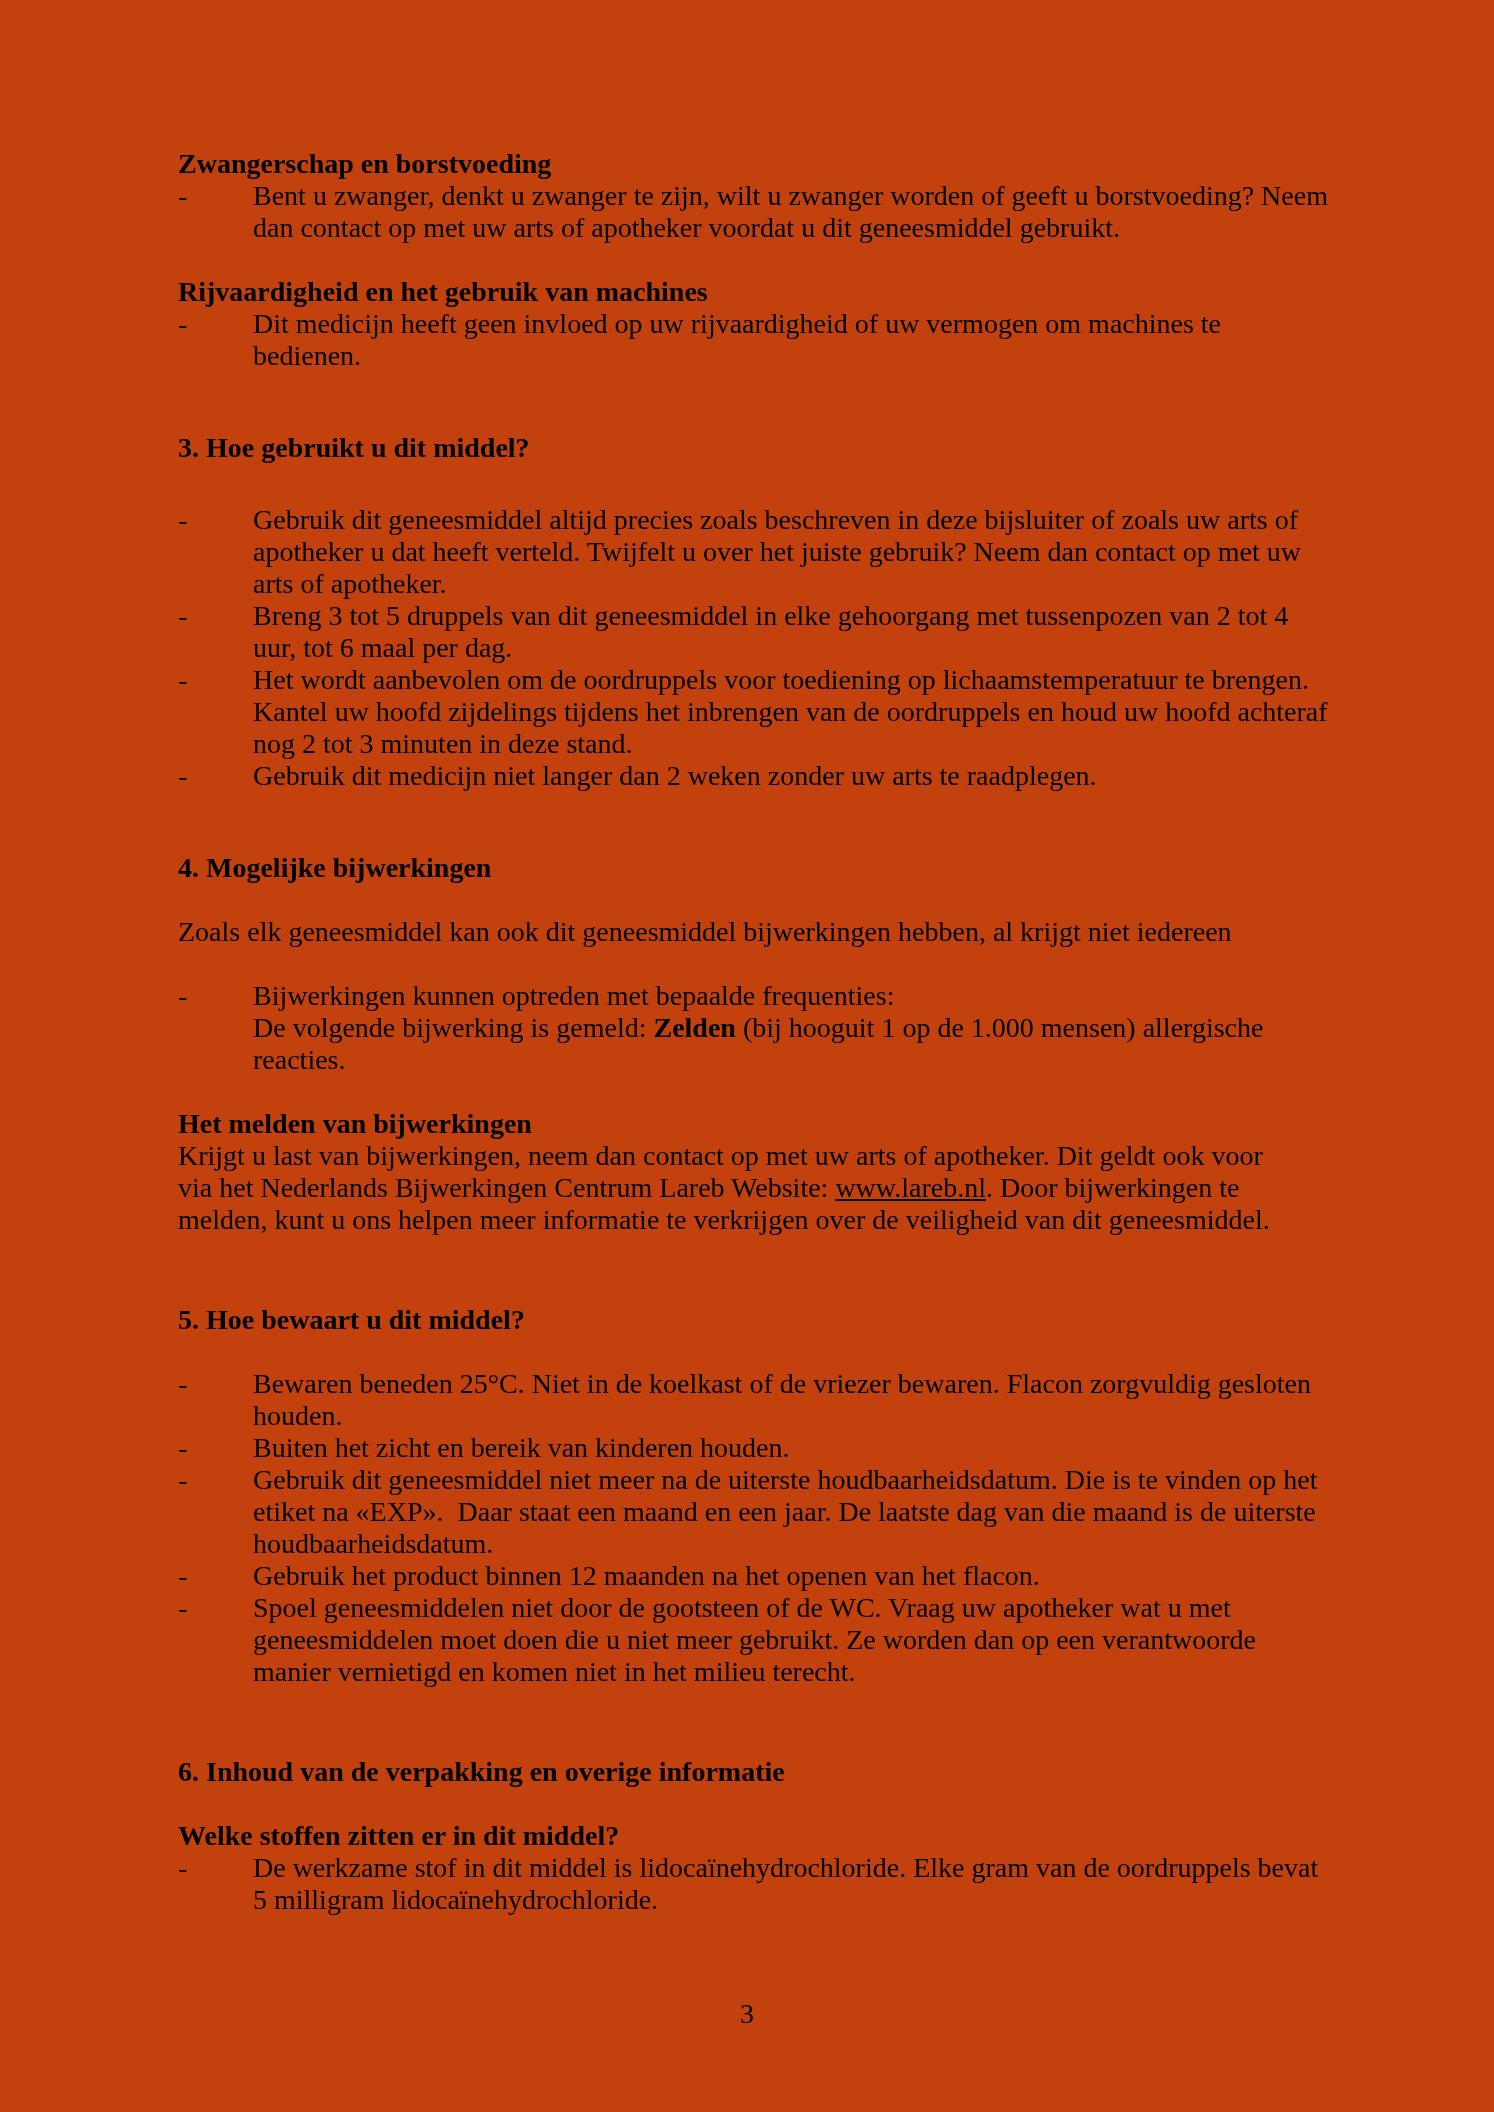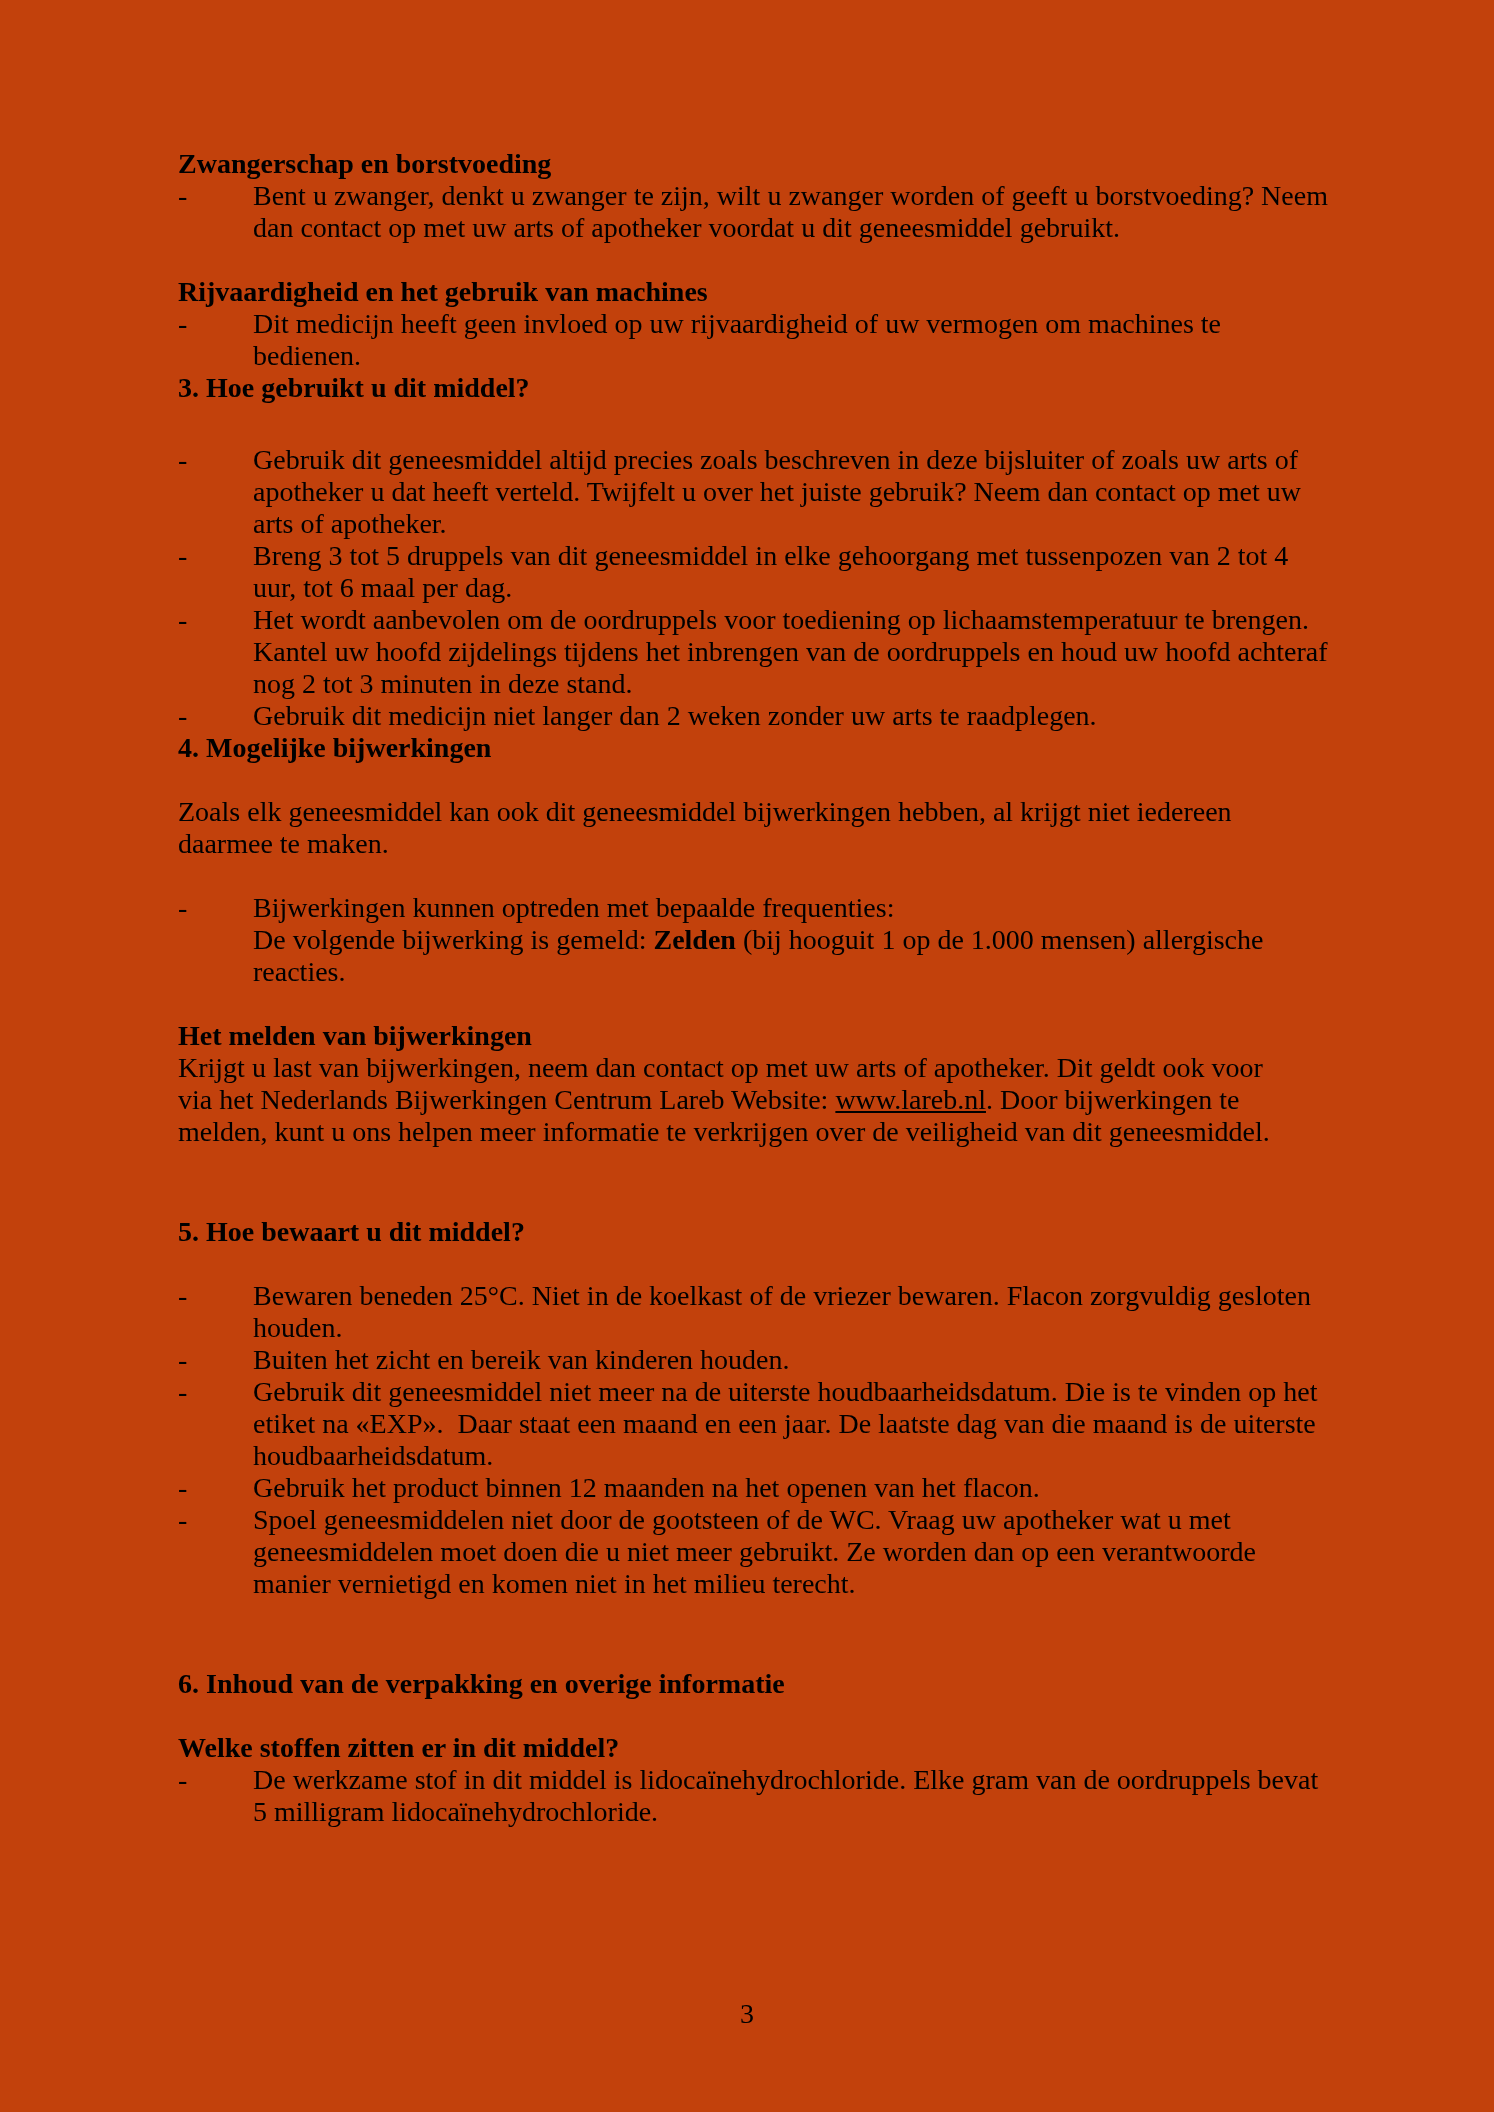--- a/index.html
+++ b/index.html
@@ -21,21 +21,21 @@
     top: 148px;
     width: 1240px;
   }
   .h { font-weight: bold; }
   .ln { display: block; white-space: pre; }
   .li { display: flex; align-items: flex-start; }
   .dash { flex: 0 0 75px; width: 75px; white-space: pre; }
   .bt { flex: 1 1 auto; min-width: 0; }
   .mt1  { margin-top: 32px; }
   .mt15 { margin-top: 40px; }
-  .mt2  { }
+  .mt2  { margin-top: 60px; }
   .mt2b { margin-top: 68px; }
   .u { text-decoration: underline; }
   b { font-weight: bold; }
   .footer {
     position: absolute;
     top: 1998px;
     left: 0;
     width: 1494px;
     text-align: center;
   }
@@ -93,21 +93,20 @@
         <span class="dash">-</span>
         <div class="bt">
           <span class="ln">Gebruik dit medicijn niet langer dan 2 weken zonder uw arts te raadplegen.</span>
         </div>
       </div>
     </div>
 
     <div class="h mt2">4. Mogelijke bijwerkingen</div>
     <div class="mt1">
       <span class="ln">Zoals elk geneesmiddel kan ook dit geneesmiddel bijwerkingen hebben, al krijgt niet iedereen</span>
-      <span class="ln">daarmee te maken.</span>
     </div>
     <div class="li mt1">
       <span class="dash">-</span>
       <div class="bt">
         <span class="ln">Bijwerkingen kunnen optreden met bepaalde frequenties:</span>
         <span class="ln"><span>De volgende bijwerking is gemeld: </span><b>Zelden</b><span> (bij hooguit 1 op de 1.000 mensen) allergische</span></span>
         <span class="ln">reacties.</span>
       </div>
     </div>
 

